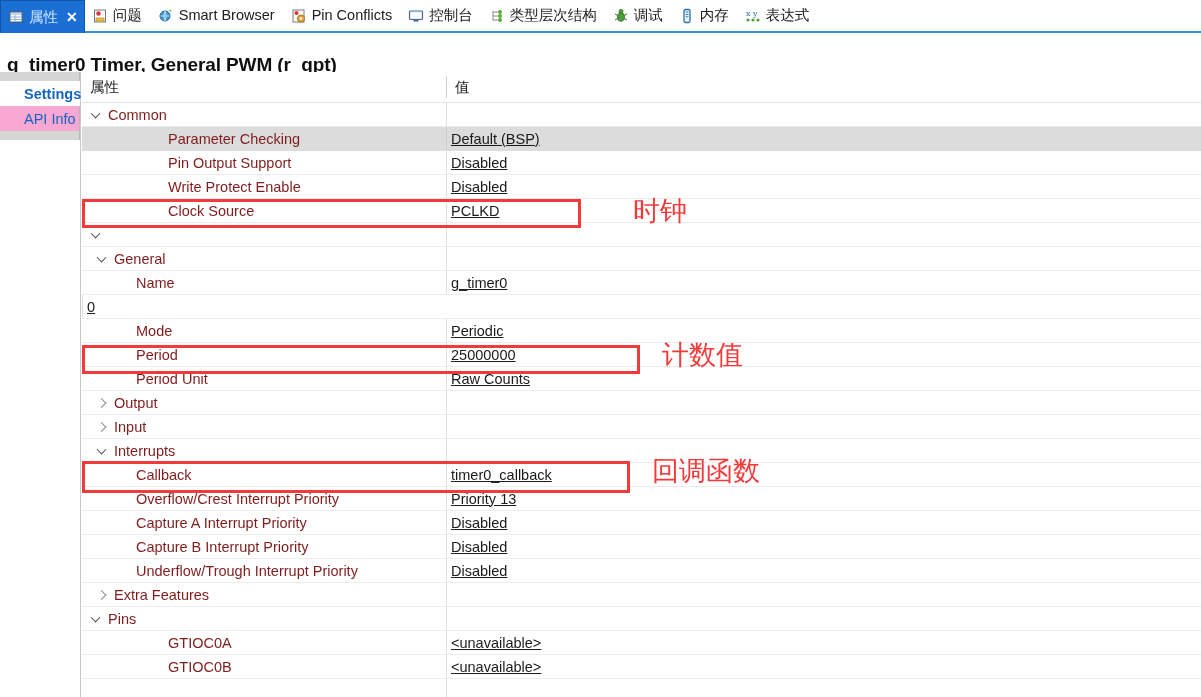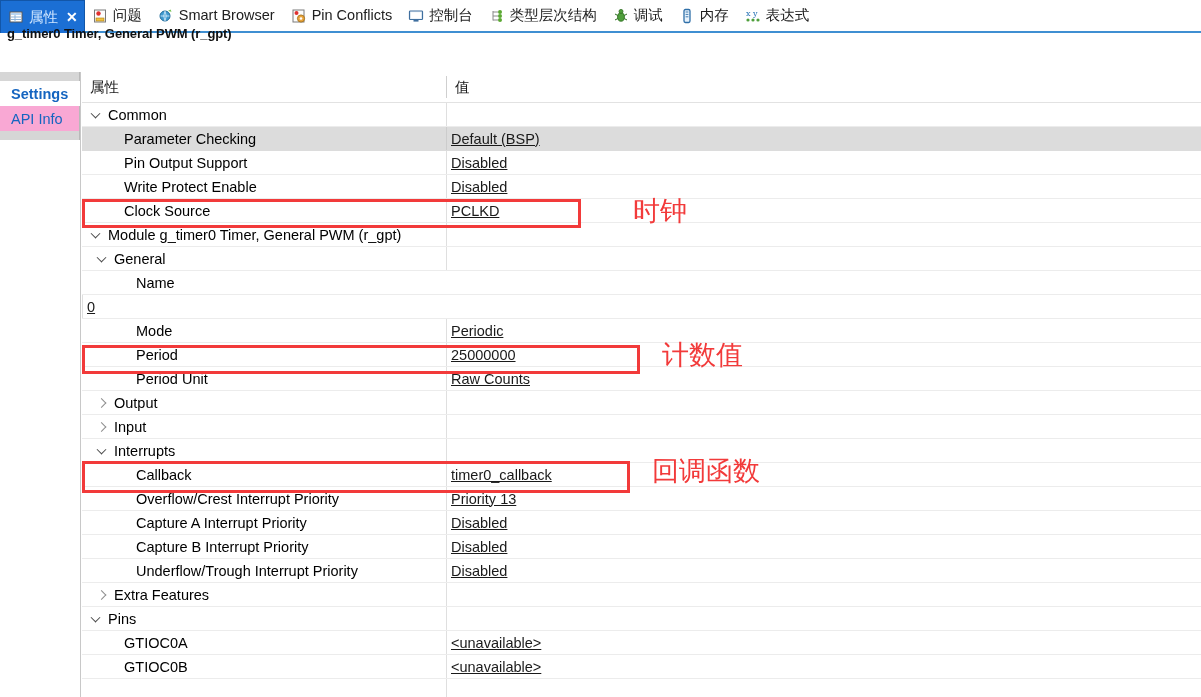--- a/index.html
+++ b/index.html
@@ -62,22 +62,22 @@
     width: 16px; height: 16px;
     flex: 0 0 16px;
     position: relative;
     display: inline-block;
   }
 
   
   .title {
     position: absolute;
     left: 7px;
-    top: 26px;
-    font-size: 13px;
+    top: 54px;
+    font-size: 19px;
     font-weight: bold;
     color: #101010;
     letter-spacing: -0.1px;
     text-align: center;
   }
 
   
   .sidebar {
     position: absolute;
     left: 0;
@@ -85,21 +85,21 @@
     width: 81px;
     height: 625px;
     background: #ffffff;
     border-right: 1px solid #c8c8c8;
     box-sizing: border-box;
   }
   .side-item {
     height: 25px;
     display: flex;
     align-items: center;
-    padding-left: 11px;
+    padding-left: 24px;
     font-size: 14.5px;
     color: #1565c0;
     box-sizing: border-box;
     cursor: pointer;
     border-right: 1px solid #b9b9b9;
   }
   .side-item.active {
     background: #ffffff;
     font-weight: bold;
     border-right: 1px solid #ffffff;
@@ -154,21 +154,21 @@
     border-bottom: 1px solid #ececec;
     box-sizing: border-box;
     position: relative;
     cursor: default;
   }
   .row.selected { background: #dcdcdc; border-bottom-color: #dcdcdc; }
   .cell-name {
     width: 364px;
     flex: 0 0 364px;
     font-size: 14.5px;
-    color: #000000;
+    color: #7f1d1d;
     box-sizing: border-box;
     display: flex;
     align-items: center;
     height: 100%;
     white-space: nowrap;
   }
   .cell-val {
     flex: 1;
     font-size: 14.5px;
     color: #1a1a1a;
@@ -179,21 +179,21 @@
     align-items: center;
     padding-left: 4px;
     white-space: nowrap;
     text-decoration: underline;
   }
   .row.selected .cell-val { border-left-color: #cccccc; }
 
   
   .ind0 { padding-left: 8px; }
   .ind1 { padding-left: 14px; }
-  .ind2 { padding-left: 24px; }
+  .ind2 { padding-left: 68px; }
   .ind3 { padding-left: 36px; }
 
   .twisty {
     width: 13px;
     flex: 0 0 13px;
     display: inline-block;
     position: relative;
     margin-right: 5px;
     height: 100%;
   }
@@ -417,39 +417,41 @@
           <span class="twisty spacer"></span>
           <span>Clock Source</span>
         </div>
         <div class="cell-val">
           <span>PCLKD</span>
         </div>
       </div>
       <div class="row">
         <div class="cell-name ind0">
           <span class="twisty down"></span>
-          <span>Module g_timer0 Timer, General PWM (r_gpt)</span>
         </div>
         <div class="cell-val">
           <span></span>
         </div>
       </div>
       <div class="row">
         <div class="cell-name ind1">
           <span class="twisty down"></span>
           <span>General</span>
         </div>
         <div class="cell-val">
           <span></span>
         </div>
       </div>
       <div class="row">
         <div class="cell-name ind3">
           <span class="twisty spacer"></span>
           <span>Name</span>
+        </div>
+        <div class="cell-val">
+          <span>g_timer0</span>
         </div>
       </div>
       <div class="row">
         <div class="cell-val">
           <span>0</span>
         </div>
       </div>
       <div class="row">
         <div class="cell-name ind3">
           <span class="twisty spacer"></span>

